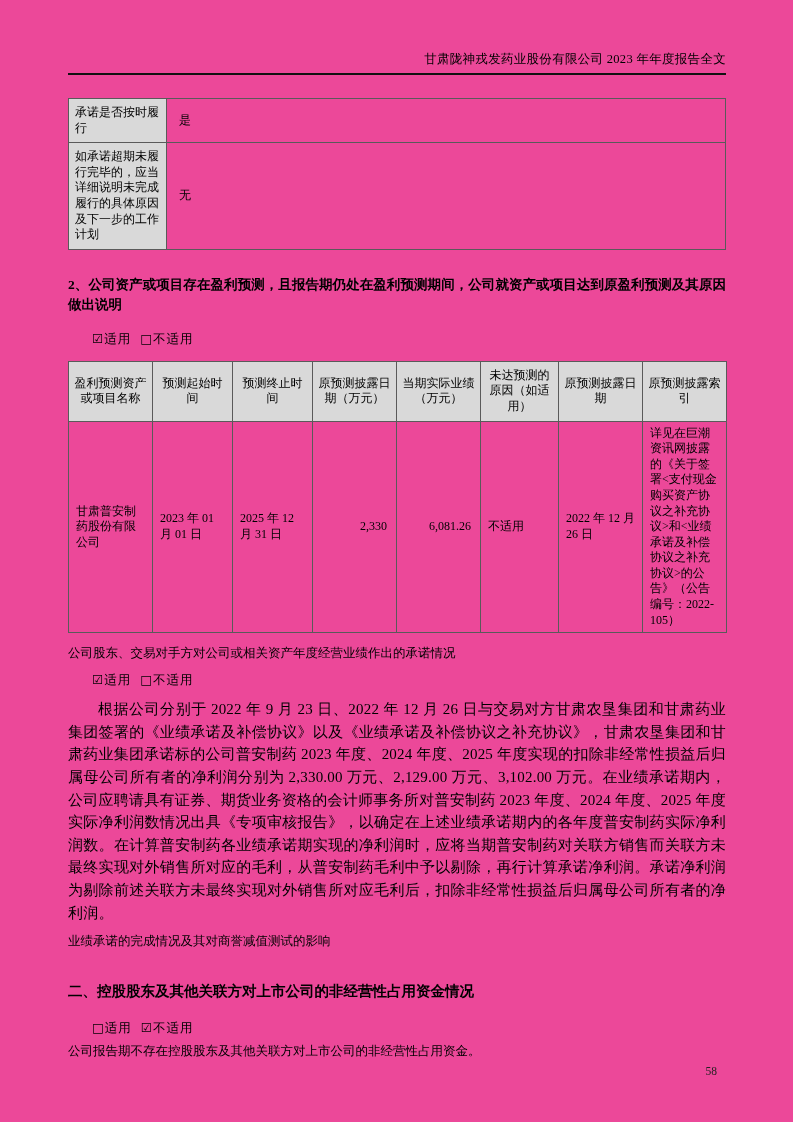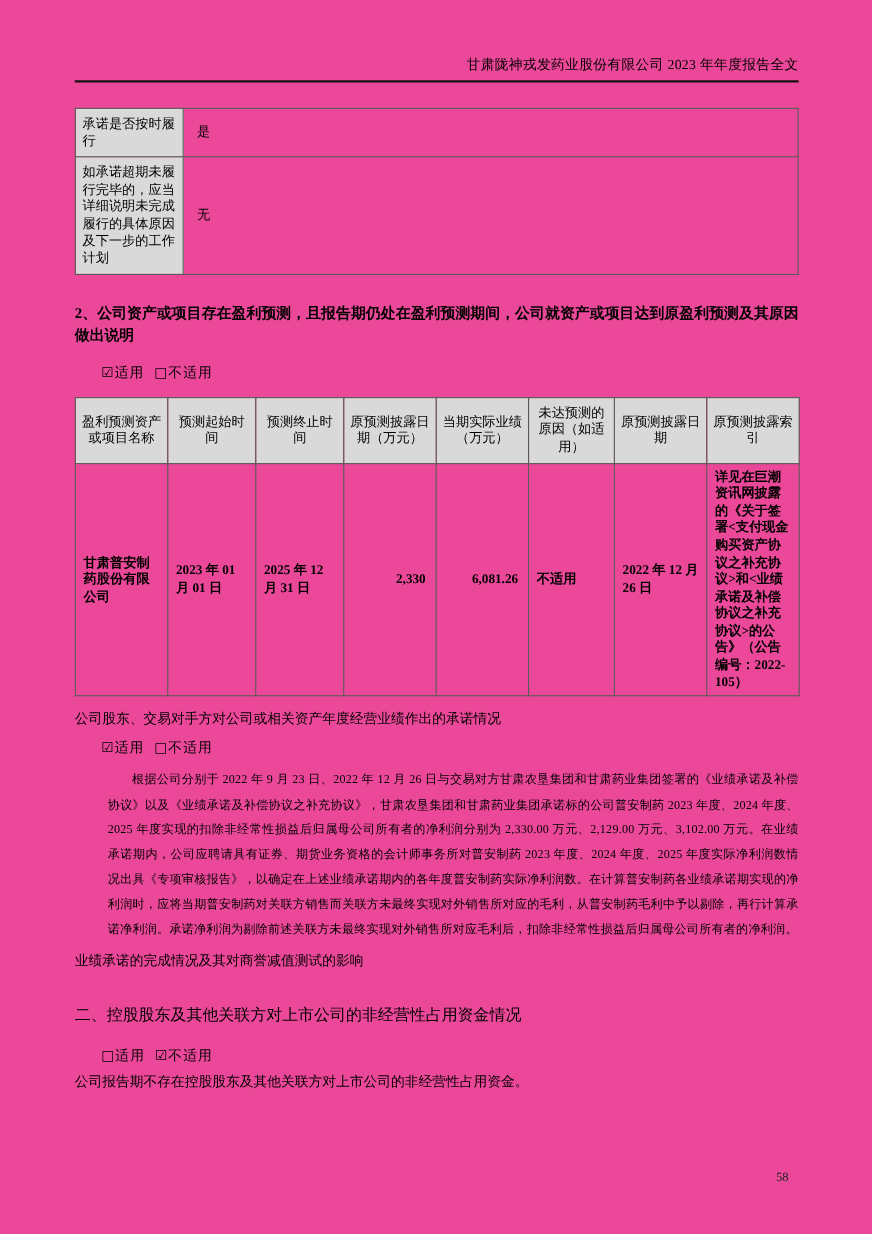--- a/index.html
+++ b/index.html
@@ -46,21 +46,21 @@
   
   .h-sub {
     margin-top:25px;
     font-weight:bold;
     font-size:13.5px;
     line-height:20px;
     text-align:justify;
   }
   .h-major {
     margin-top:30px;
-    font-weight:normal;
+    font-weight:bold;
     font-size:14.5px;
     line-height:22px;
   }
   
   .applicability {
     margin-top:15px;
     font-size:12.5px;
     line-height:17px;
     font-family:"DejaVu Sans","Liberation Serif",serif;
     margin-left:24px;
@@ -73,32 +73,31 @@
     line-height:15.6px;
     vertical-align:middle;
     font-weight:normal;
     overflow:hidden;
   }
   .forecast-table th {
     background:#d9d9d9;
     text-align:center;
     padding:6px 4px;
   }
-  .forecast-table td { padding:4px 7px; text-align:left;font-weight:bold; }
+  .forecast-table td { padding:4px 7px; text-align:left; }
   .forecast-table td.num { text-align:right; padding-right:9px; }
   
   .line  { margin-top:14px; font-size:12.5px; line-height:18px; }
   .para {
     margin-top:10px;
-    font-size:11px;
+    font-size:15px;
     line-height:22.6px;
     text-align:justify;
     text-indent:2em;
     letter-spacing:0.2px;
-    margin-left:30px;
   }
   .footer-pagenum {
     position:absolute;
     top:1065px; right:76px;
     font-size:11.5px;
     color:#222;
   }
 </style>
 </head>
 <body>

